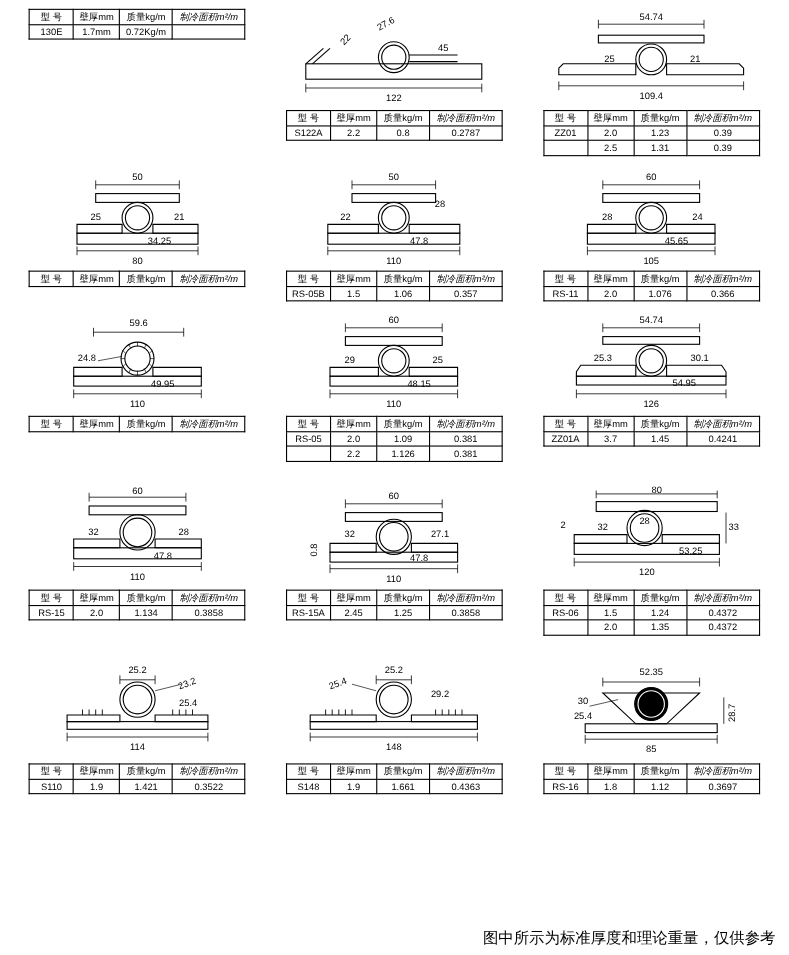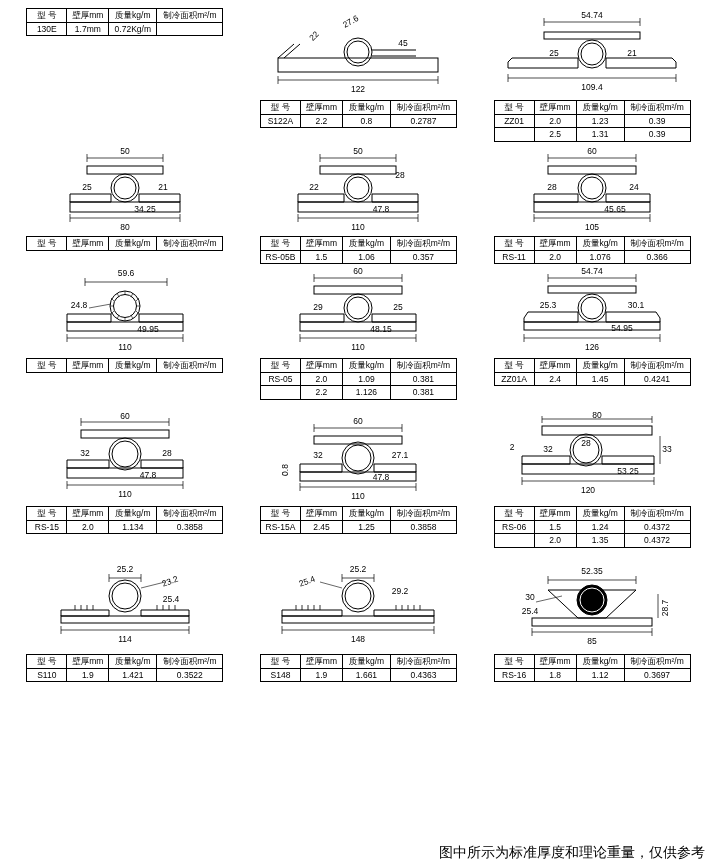--- a/index.html
+++ b/index.html
@@ -34,34 +34,35 @@
     position: relative;
     width: 220px;
     height: 92px;
   }
   .figure svg { display: block; }
   
   table.spec {
     border-collapse: collapse;
     font-size: 8.5px;
     margin-top: 2px;
+    margin-bottom: 10px;
   }
   table.spec th, table.spec td {
     border: 1px solid #000;
     text-align: center;
     padding: 1px 2px;
     font-weight: normal;
     line-height: 1.25;
     white-space: nowrap;
   }
   table.spec th { font-size: 8.5px; }
   .c1 { width: 40px; }
   .c2 { width: 42px; }
   .c3 { width: 48px; }
-  .c4 { width: 66px; }
+  .c4 { width: 66px; font-style: italic; }
   .footnote {
     position: absolute;
     right: 12px;
     bottom: 6px;
     font-size: 14px;
   }
   .rowgap { height: 12px; }
   svg text {
     font-family: "Liberation Sans", sans-serif;
     font-size: 8.5px;
@@ -413,21 +414,21 @@
       <table class="spec">
         <tbody>
             <tr>
           <th class="c1">型 号</th>
           <th class="c2">壁厚mm</th>
           <th class="c3">质量kg/m</th>
           <th class="c4">制冷面积m²/m</th>
         </tr>
         <tr>
           <td>ZZ01A</td>
-          <td>2.4</td>
+          <td>3.7</td>
           <td>1.45</td>
           <td>0.4241</td>
         </tr>
       </tbody>
         </table>
     </div>
   </div>
 
   <div class="rowgap"></div>
 

